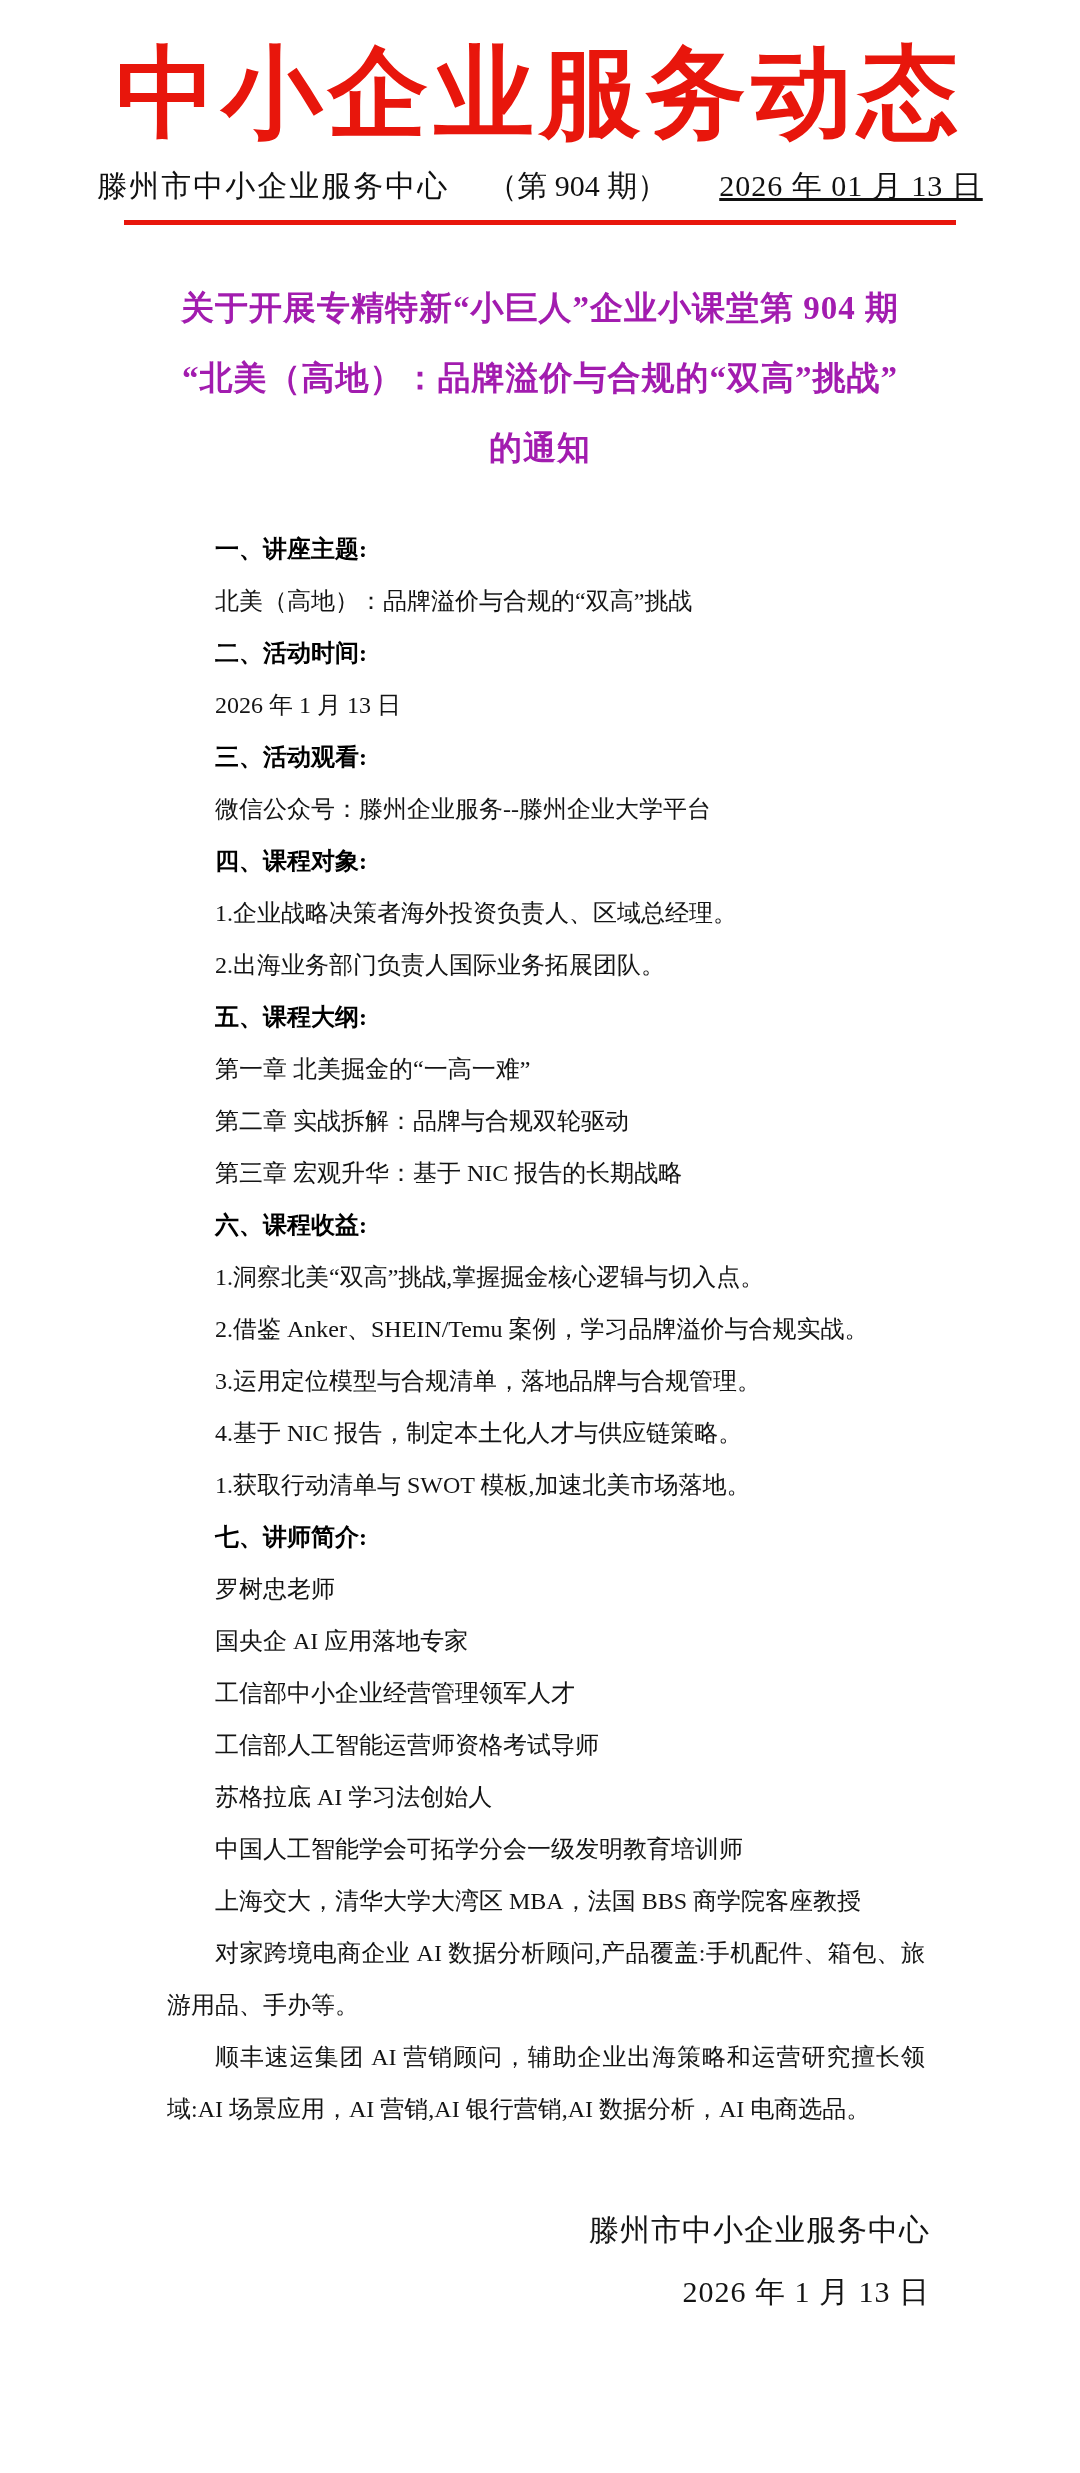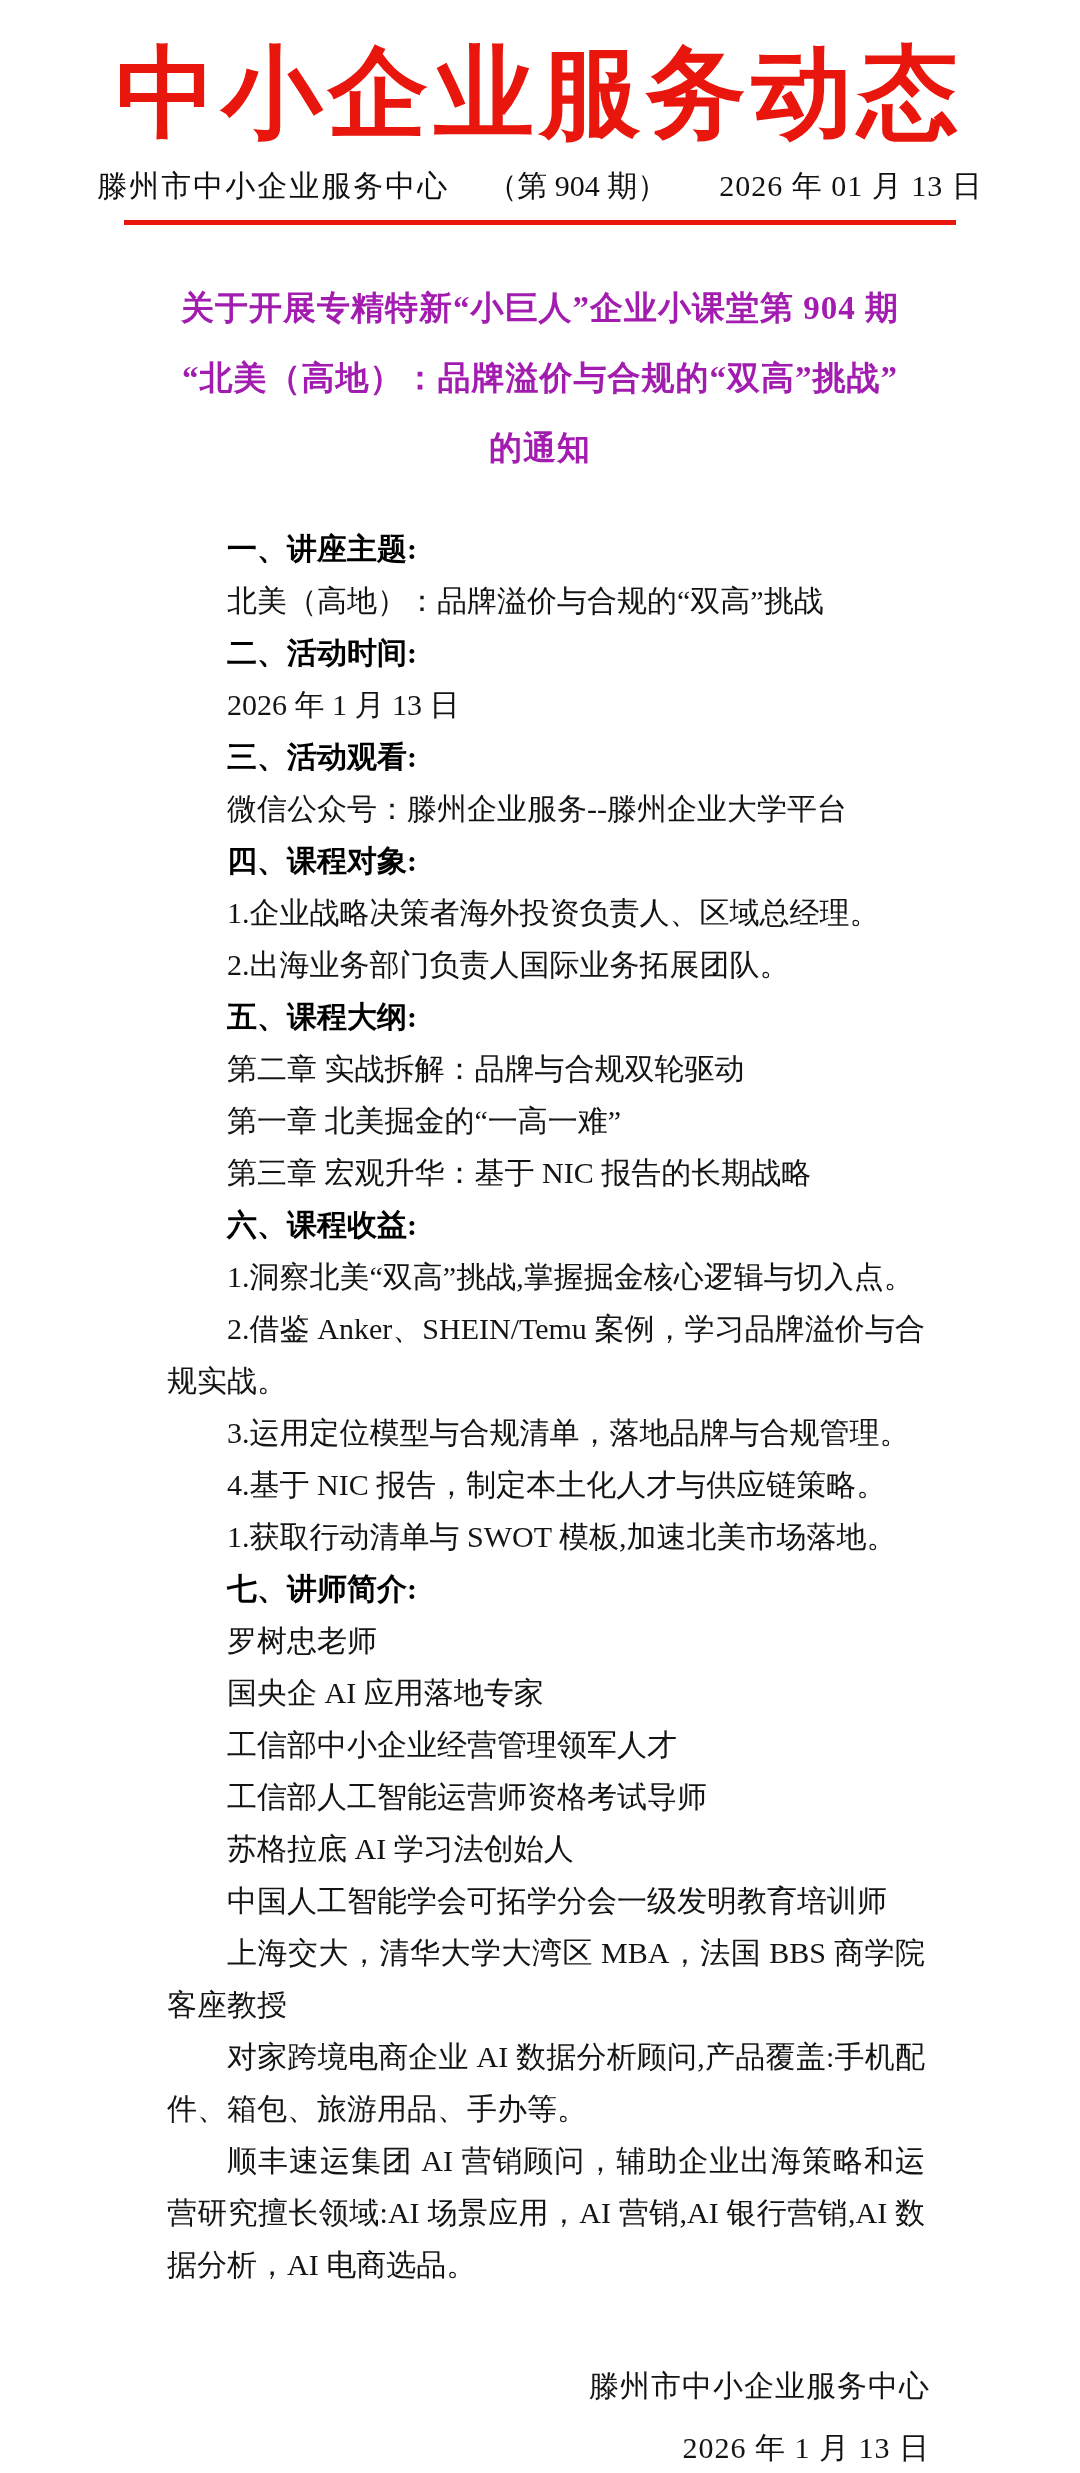--- a/index.html
+++ b/index.html
@@ -32,42 +32,42 @@
     margin-top: 20px;
     display: flex;
     justify-content: center;
     align-items: baseline;
     font-size: 30px;
     color: #111111;
     white-space: nowrap;
   }
   .mast-sub .seg-issuer { letter-spacing: 2px; }
   .mast-sub .seg-issue { margin-left: 38px; text-align: center; }
-  .mast-sub .seg-date { margin-left: 52px; letter-spacing: 1px; }
+  .mast-sub .seg-date { margin-left: 52px; letter-spacing: 1px; text-decoration: underline; }
   .red-rule {
     width: 832px;
     height: 5px;
     margin: 13px auto 0 auto;
     background: var(--accent, #e8160c);
   }
   
   .doc-title {
     margin-top: 48px;
     text-align: center;
     font-weight: 700;
     font-size: 33px;
     line-height: 70px;
     color: #a21caf;
     letter-spacing: 1px;
   }
   
   .doc-body {
     margin: 40px 0 0 167px;
     width: 758px;
-    font-size: 30px;
+    font-size: 24px;
     line-height: 52px;
     text-align: justify;
     color: #141414;
   }
   .doc-body p.para {
     text-indent: 2em;
     margin: 0;
   }
   .doc-body p.para.bold {
     font-weight: 700;
@@ -111,22 +111,22 @@
   <p class="para bold">一、讲座主题:</p>
       <p class="para">北美（高地）：品牌溢价与合规的“双高”挑战</p>
       <p class="para bold">二、活动时间:</p>
       <p class="para">2026 年 1 月 13 日</p>
       <p class="para bold">三、活动观看:</p>
       <p class="para">微信公众号：滕州企业服务--滕州企业大学平台</p>
       <p class="para bold">四、课程对象:</p>
       <p class="para">1.企业战略决策者海外投资负责人、区域总经理。</p>
       <p class="para">2.出海业务部门负责人国际业务拓展团队。</p>
       <p class="para bold">五、课程大纲:</p>
+      <p class="para">第一章 北美掘金的“一高一难”</p>
       <p class="para">第二章 实战拆解：品牌与合规双轮驱动</p>
-      <p class="para">第一章 北美掘金的“一高一难”</p>
       <p class="para">第三章 宏观升华：基于 NIC 报告的长期战略</p>
       <p class="para bold">六、课程收益:</p>
       <p class="para">1.洞察北美“双高”挑战,掌握掘金核心逻辑与切入点。</p>
       <p class="para">2.借鉴 Anker、SHEIN/Temu 案例，学习品牌溢价与合规实战。</p>
       <p class="para">3.运用定位模型与合规清单，落地品牌与合规管理。</p>
       <p class="para">4.基于 NIC 报告，制定本土化人才与供应链策略。</p>
       <p class="para">1.获取行动清单与 SWOT 模板,加速北美市场落地。</p>
       <p class="para bold">七、讲师简介:</p>
       <p class="para">罗树忠老师</p>
       <p class="para">国央企 AI 应用落地专家</p>

